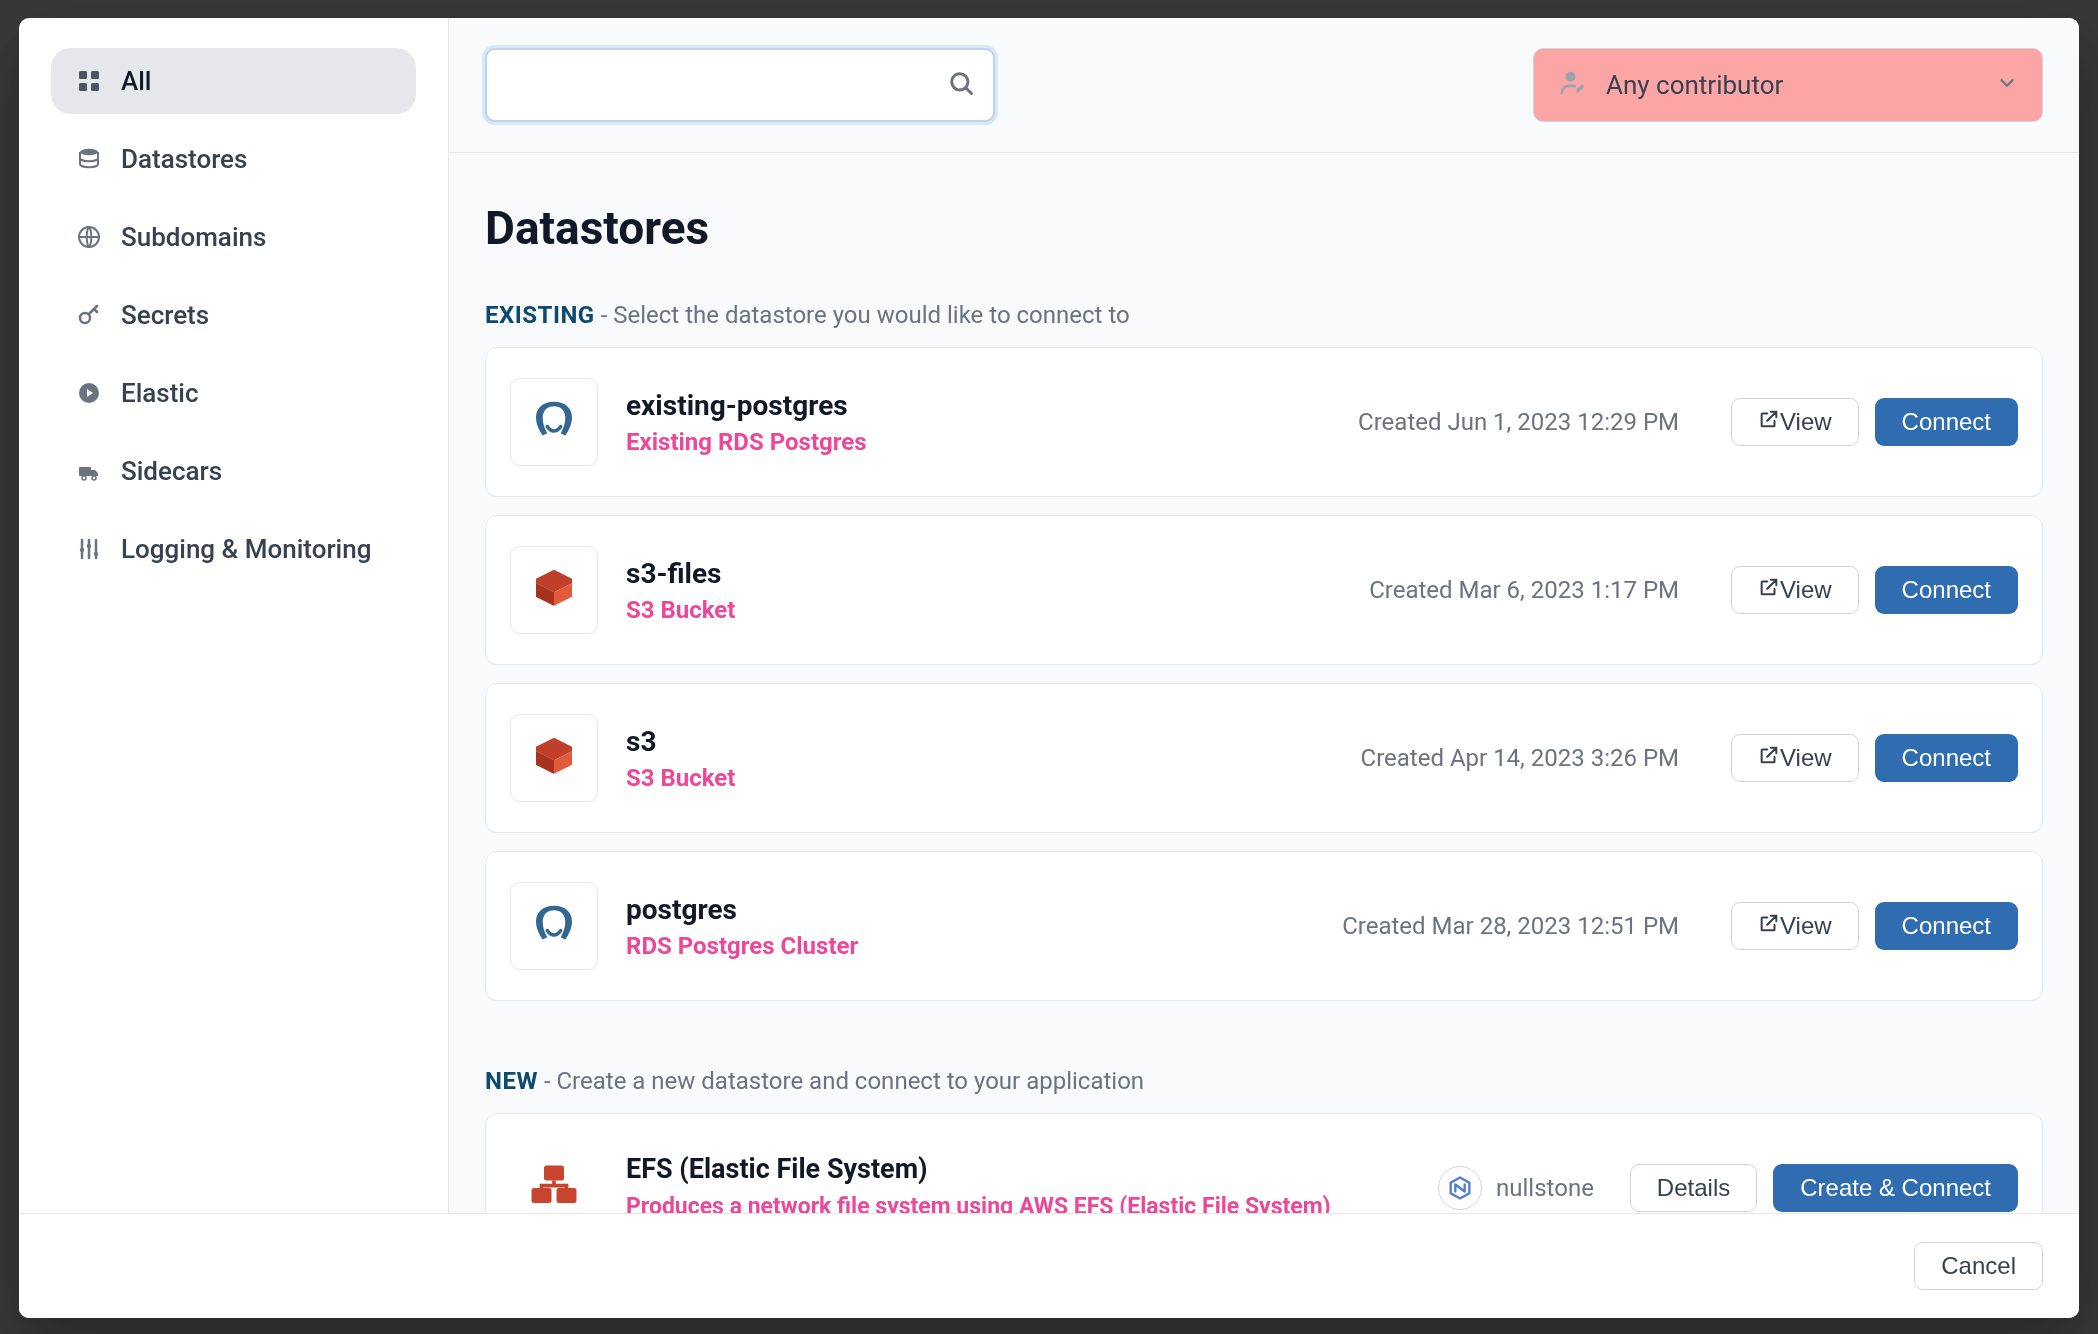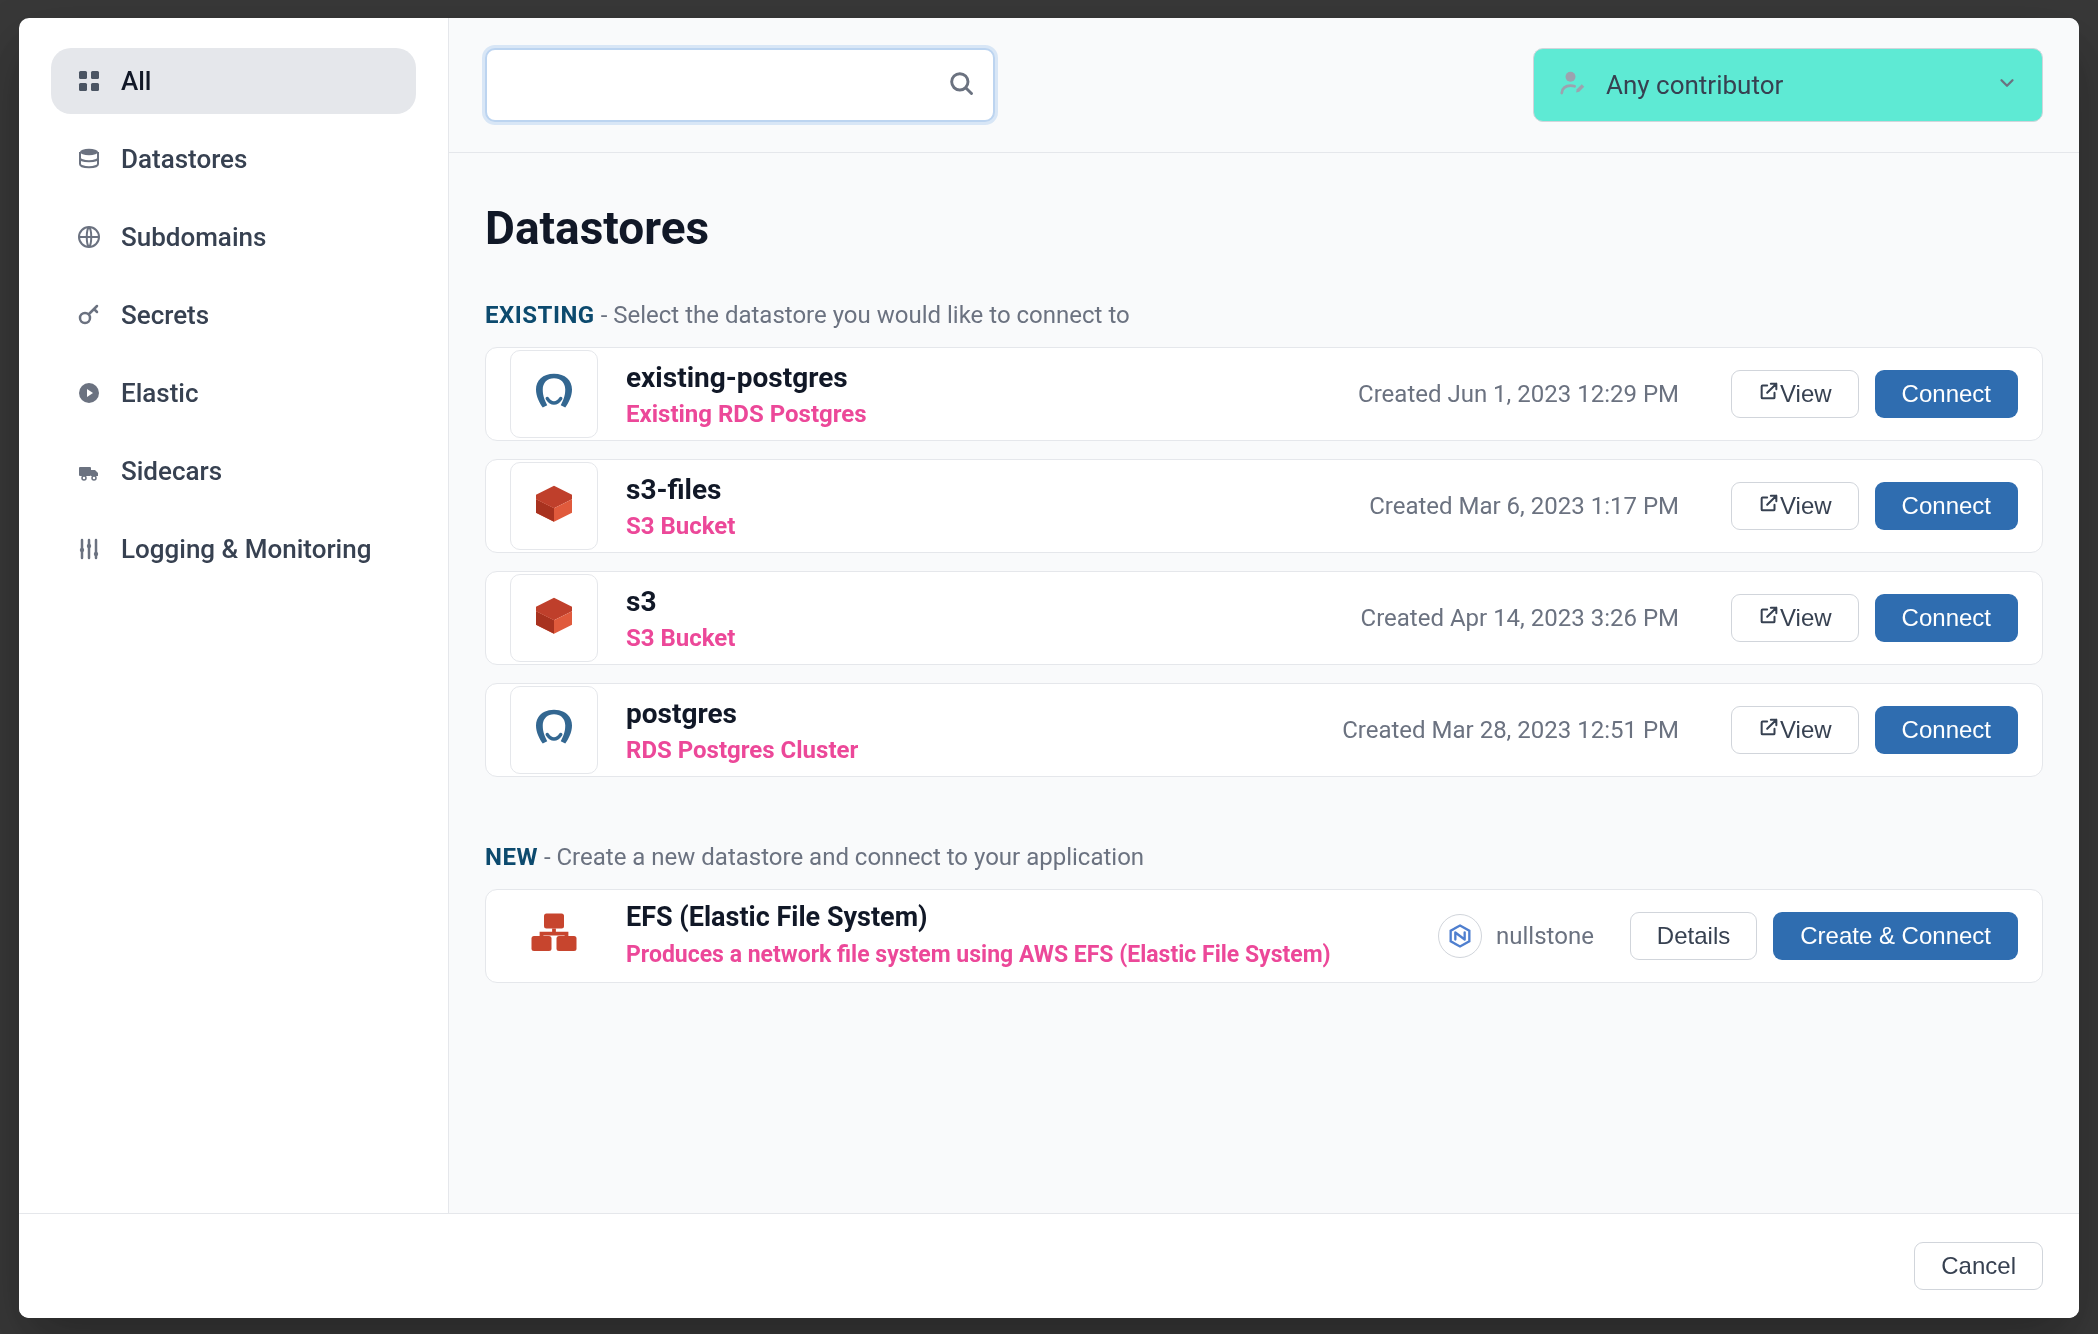--- a/index.html
+++ b/index.html
@@ -77,35 +77,35 @@
     box-shadow: 0 0 0 3px rgba(120,170,230,0.25);
   }
   .search-icon-wrap {
     position: absolute; right: 20px; top: 50%; transform: translateY(-50%);
     color: #6b7280;
   }
   .contributor-select {
     height: 74px;
     border: 1px solid #d1d5db;
     border-radius: 10px;
-    background: #5eead4;
+    background: #fca5a5;
     display: flex; align-items: center;
     padding: 0 24px;
     gap: 18px;
     min-width: 510px;
     cursor: pointer;
   }
   .contributor-select .label { flex:1; font-size:26px; color:#374151; }
   .main-content { padding: 48px 36px 48px 36px; }
   h1 { font-size: 46px; font-weight: 700; color:#111827; margin-bottom: 46px; }
   .section-label { font-size: 24px; color:#6b7280; margin-bottom: 18px; }
   .section-label strong { color:#0c4a6e; font-weight:700; letter-spacing:0.5px; }
   .card {
     background:#fff; border:1px solid #e5e7eb; border-radius:12px;
-    padding: 2px 24px;
+    padding: 30px 24px;
     display:flex; align-items:center; gap:28px;
     margin-bottom: 18px;
     justify-content: space-between;
   }
   .card-icon {
     width: 88px; height: 88px;
     border:1px solid #e5e7eb; border-radius:10px;
     display:flex; align-items:center; justify-content:center;
     flex-shrink:0;
   }

